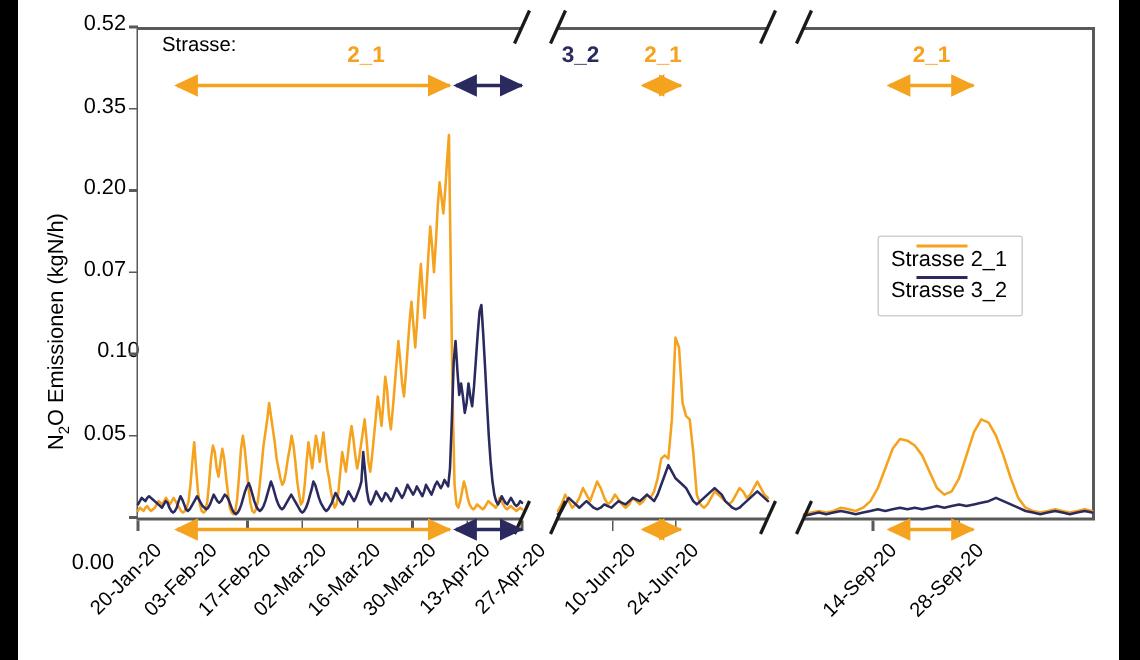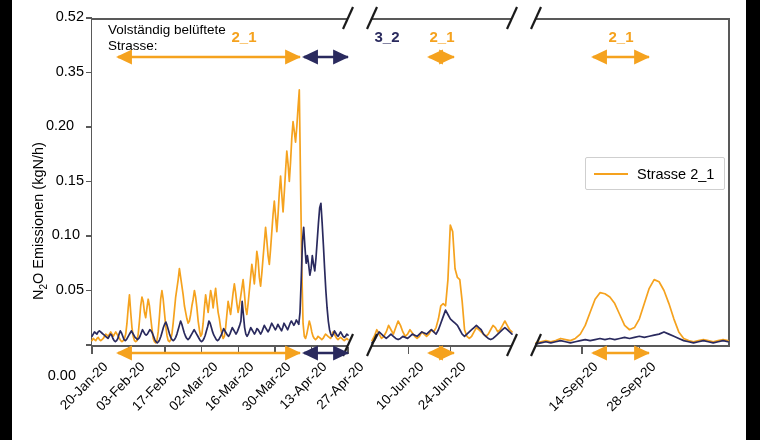--- a/index.html
+++ b/index.html
@@ -35,45 +35,45 @@
   .annot-text{
     position:absolute;font-weight:bold;font-size:15px;white-space:nowrap;
   }
   .header-text{
     position:absolute;font-size:13.5px;color:#000;white-space:nowrap;line-height:16px;
   }
   .legend{
     position:absolute;background:#fff;border:1px solid #cfcfcf;border-radius:2px;
     padding:5px 10px 5px 8px;
   }
-  .legend-row{display:flex;align-items:center;height:21px;}
+  .legend-row{display:flex;align-items:center;height:21px;flex-direction:column;}
   .legend-swatch{width:34px;height:0;border-top-width:2.2px;border-top-style:solid;margin-right:9px;}
   .legend-text{font-size:14.5px;color:#000;white-space:nowrap;}
   svg{position:absolute;left:0;top:0;overflow:visible;}
   .brk{stroke:#1a1a1a;stroke-width:2.2;}
 </style>
 </head>
 <body>
 
 <div id="figure">
 
   <div class="axis-label-y" id="ylabel" style="left:18px;top:300px;">
     <span>N</span><sub style="font-size:10px;">2</sub><span>O Emissionen (kgN/h)</span>
   </div>
 
   <div id="yticks-layer">
       <div class="ytick" style="left: 16px; top: 335px; width: 48px; margin-top: 32px;">0.00</div>
       <div class="ytickmark" style="left: 74px; top: 344.25px; width: 6px; background: rgb(89, 89, 89);"></div>
       <div class="ytick" style="left: 24px; top: 280.5px; width: 48px;">0.05</div>
       <div class="ytickmark" style="left: 74px; top: 289.75px; width: 6px; background: rgb(89, 89, 89);"></div>
-      <div class="ytick" style="left: 20px; top: 226px; width: 48px;">0.10</div>
+      <div class="ytick" style="left: 33px; top: 226px; width: 48px;">0.10</div>
       <div class="ytickmark" style="left: 74px; top: 235.25px; width: 6px; background: rgb(89, 89, 89);"></div>
-      <div class="ytick" style="left: 24px; top: 171.5px; width: 48px;">0.15</div>
+      <div class="ytick" style="left: 24px; top: 171.5px; width: 48px;">0.07</div>
       <div class="ytickmark" style="left: 74px; top: 180.75px; width: 6px; background: rgb(89, 89, 89);"></div>
-      <div class="ytick" style="left: 24px; top: 117px; width: 48px; text-align: center;">0.20</div>
+      <div class="ytick" style="left: 24px; top: 117px; width: 48px;">0.20</div>
       <div class="ytickmark" style="left: 74px; top: 126.25px; width: 6px; background: rgb(89, 89, 89);"></div>
       <div class="ytick" style="left: 24px; top: 62.5px; width: 48px;">0.35</div>
       <div class="ytickmark" style="left: 74px; top: 71.75px; width: 6px; background: rgb(89, 89, 89);"></div>
       <div class="ytick" style="left: 24px; top: 8px; width: 48px;">0.52</div>
       <div class="ytickmark" style="left: 74px; top: 17.25px; width: 6px; background: rgb(89, 89, 89);"></div>
     </div>
   <div id="frame-layer">
       <div class="frameline" style="left: 78.5px; top: 18px; width: 1.5px; height: 328.5px; background: rgb(89, 89, 89);"></div>
       <div class="frameline" style="left: 80px; top: 18px; width: 256px; height: 1.5px; background: rgb(89, 89, 89);"></div>
       <div class="frameline" style="left: 80px; top: 345px; width: 256px; height: 1.5px; background: rgb(89, 89, 89);"></div>
@@ -128,28 +128,31 @@
     </svg>
 
   <div id="annot-layer">
       <div class="annot-text" style="left: 210px; top: 28px; width: 44px; text-align: center; color: rgb(245, 162, 30);">2_1</div>
       <div class="annot-text" style="left: 353px; top: 28px; width: 44px; text-align: center; color: rgb(42, 42, 94);">3_2</div>
       <div class="annot-text" style="left: 408px; top: 28px; width: 44px; text-align: center; color: rgb(245, 162, 30);">2_1</div>
       <div class="annot-text" style="left: 587px; top: 28px; width: 44px; text-align: center; color: rgb(245, 162, 30);">2_1</div>
     </div>
 
   <div class="header-text" style="left:96px;top:22px;">
-    <div>Volständig belüftete</div>
     <div>Strasse:</div>
   </div>
 
   <div class="legend" id="legend" style="left:573px;top:157px;">
     <div class="legend-row">
       <span class="legend-swatch" id="lsw0" style="border-top-color: rgb(245, 162, 30);"></span>
       <span class="legend-text">Strasse 2_1</span>
+    </div>
+    <div class="legend-row">
+      <span class="legend-swatch" id="lsw1" style="border-top-color: rgb(42, 42, 94);"></span>
+      <span class="legend-text">Strasse 3_2</span>
     </div>
   </div>
 
 <svg width="734" height="440" style="position: absolute; left: 0px; top: 0px;">
       <line x1="331" y1="29" x2="341" y2="7" class="brk"></line>
       <line x1="355" y1="29" x2="365" y2="7" class="brk"></line>
       <line x1="495" y1="29" x2="505" y2="7" class="brk"></line>
       <line x1="519" y1="29" x2="529" y2="7" class="brk"></line>
       <line x1="331" y1="356" x2="341" y2="334" class="brk"></line>
       <line x1="355" y1="356" x2="365" y2="334" class="brk"></line>

